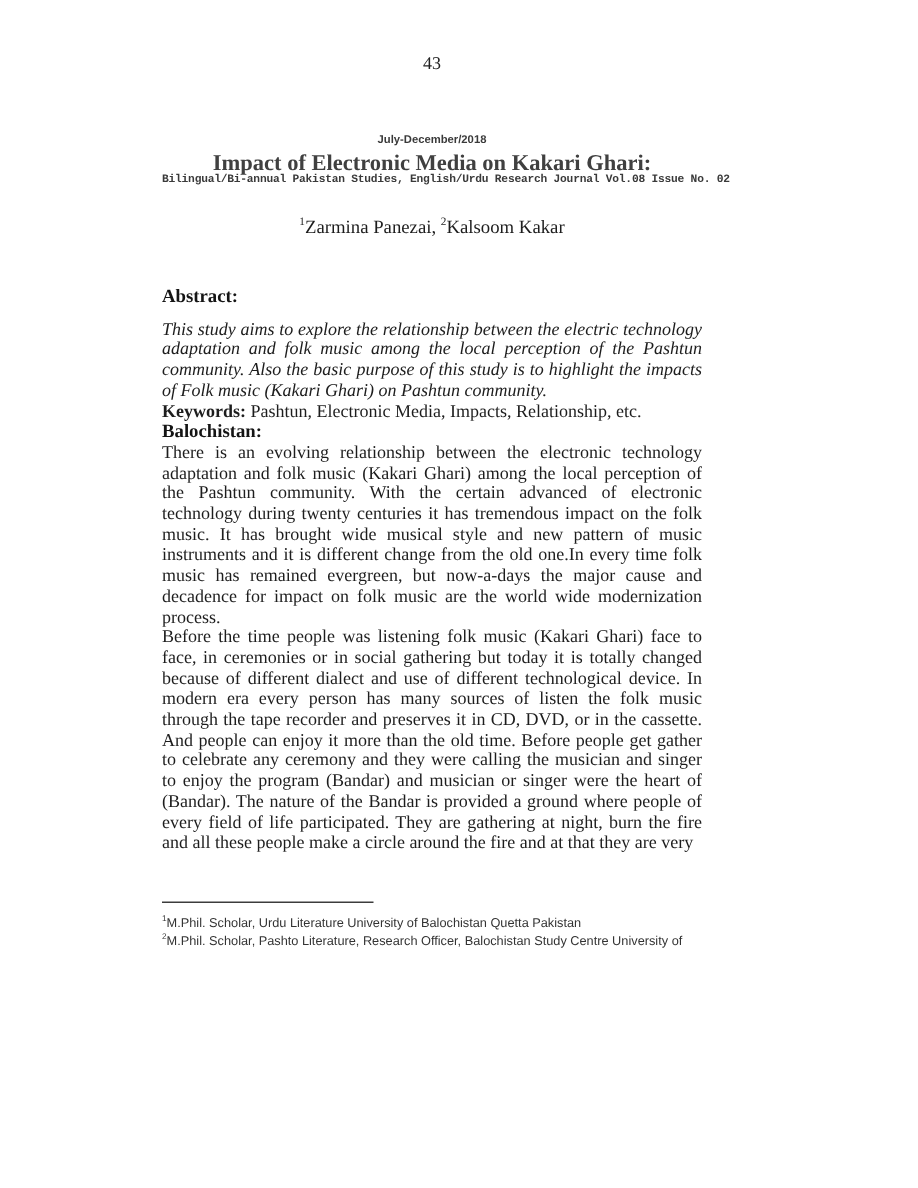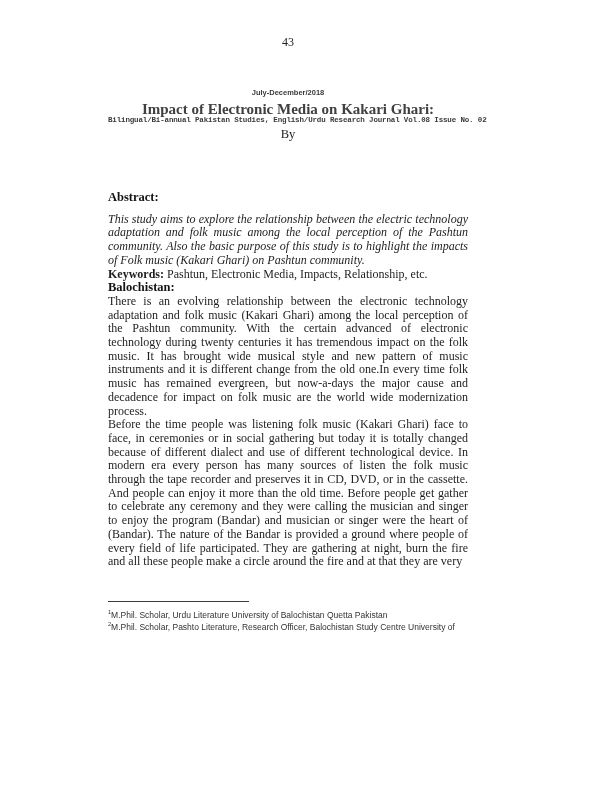--- a/index.html
+++ b/index.html
@@ -125,22 +125,24 @@
 <div class="page">
 
   <div class="centered-col page-number">43</div>
 
   <div class="centered-col journal-line">Bilingual/Bi-annual Pakistan Studies, English/Urdu Research Journal Vol.08 Issue No. 02</div>
 
   <div class="centered-col date-line">July-December/2018</div>
 
   <div class="centered-col paper-title">Impact of Electronic Media on Kakari Ghari:</div>
 
-  <div class="centered-col by-line">By</div>
 
+  <div class="centered-col authors-line">
+    <sup>1</sup><span>Zarmina Panezai, </span><sup>2</sup><span>Kalsoom Kakar</span>
+  </div>
 
   <div class="main-text">
 
     <h2 class="section-heading">Abstract:</h2>
 
     <p class="abstract-body">This study aims to explore the relationship between the electric technology adaptation and folk music among the local perception of the Pashtun community. Also the basic purpose of this study is to highlight the impacts of Folk music (Kakari Ghari) on Pashtun community.</p>
 
     <p><span class="bold-label">Keywords:</span><span> Pashtun, Electronic Media, Impacts, Relationship, etc.</span></p>
 
     <h2 class="section-heading">Balochistan:</h2>

